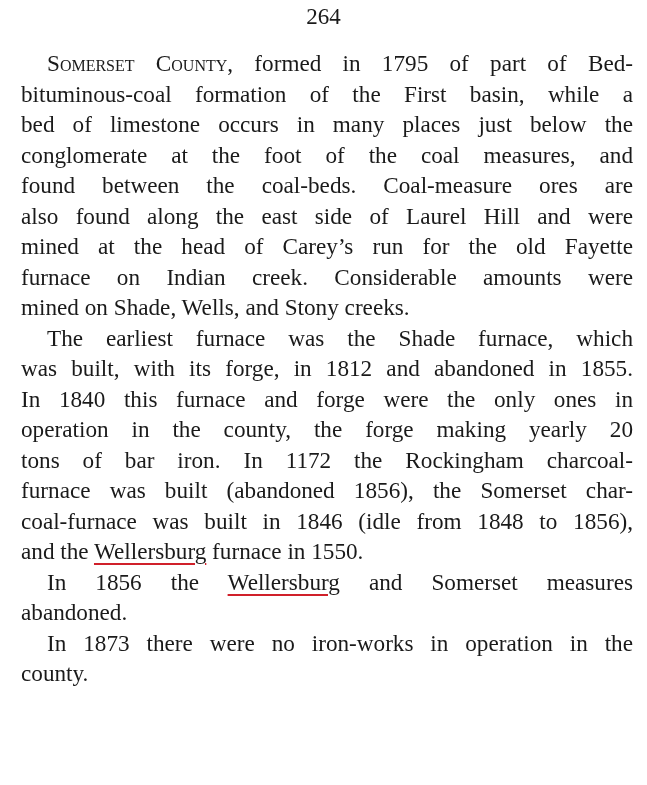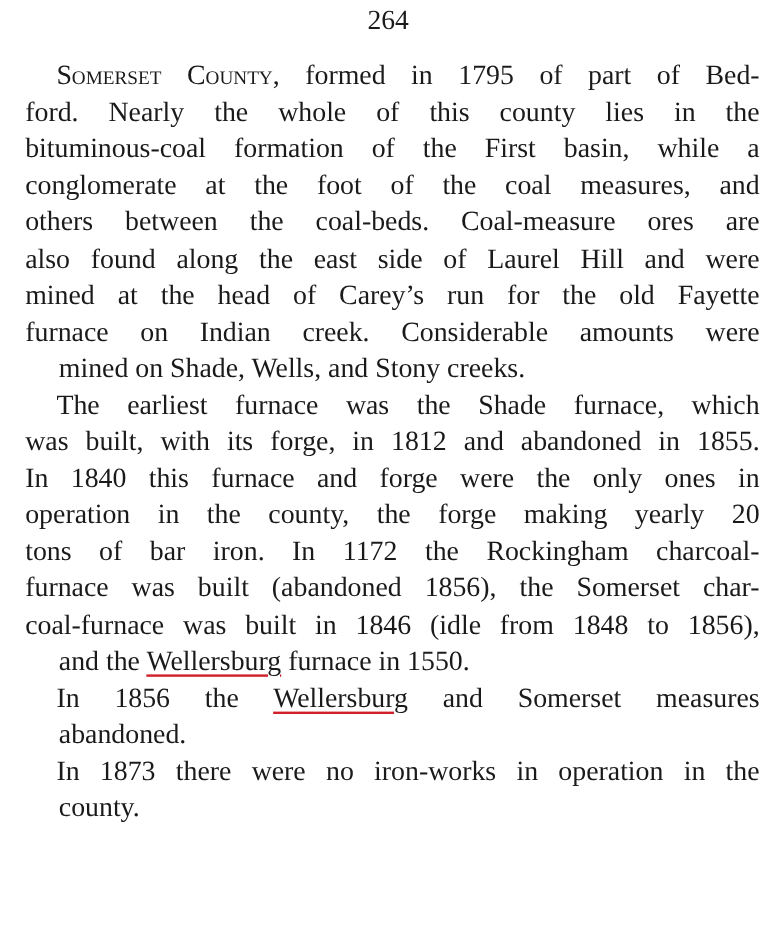--- a/index.html
+++ b/index.html
@@ -40,21 +40,20 @@
     .line {
       font-size: 23.2px;
       line-height: 30.5px;
       height: 30.5px;
       white-space: nowrap;
       text-align: justify;
       text-align-last: justify;
     }
     .line.last {
       text-align-last: left;
-      margin-left: 28px;
     }
     .line.indent {
       padding-left: 26px;
       font-family: Liberation Serif, serif;
     }
     .sc {
       font-variant: small-caps;
     }
     .spell {
       text-decoration: underline;
@@ -66,24 +65,24 @@
 </head>
 <body>
 
 <div class="page">
   <div class="page-number">264</div>
 
   <div class="body-text">
 
     <div>
       <div class="line indent"><span class="sc">Somerset County</span><span>, formed in 1795 of part of Bed-</span></div>
-      <div class="line">ford.  Nearly the whole of this county lies in the</div>
       <div class="line">bituminous-coal formation of the First basin, while a</div>
+      <div class="line">bed of limestone occurs in many places just below the</div>
       <div class="line">conglomerate at the foot of the coal measures, and</div>
-      <div class="line">others between the coal-beds.  Coal-measure ores are</div>
+      <div class="line">found between the coal-beds.  Coal-measure ores are</div>
       <div class="line">also found along the east side of Laurel Hill and were</div>
       <div class="line">mined at the head of Carey’s run for the old Fayette</div>
       <div class="line">furnace on Indian creek.  Considerable amounts were</div>
       <div class="line last">mined on Shade, Wells, and Stony creeks.</div>
     </div>
 
     <div>
       <div class="line indent">The earliest furnace was the Shade furnace, which</div>
       <div class="line">was built, with its forge, in 1812 and abandoned in 1855.</div>
       <div class="line">In 1840 this furnace and forge were the only ones in</div>

